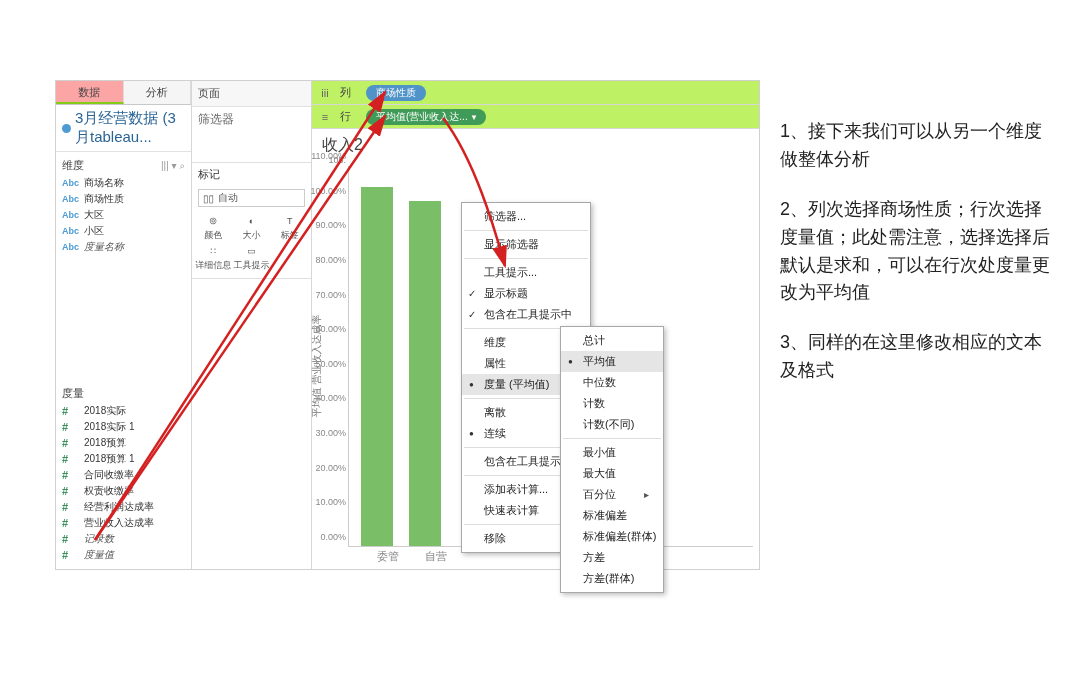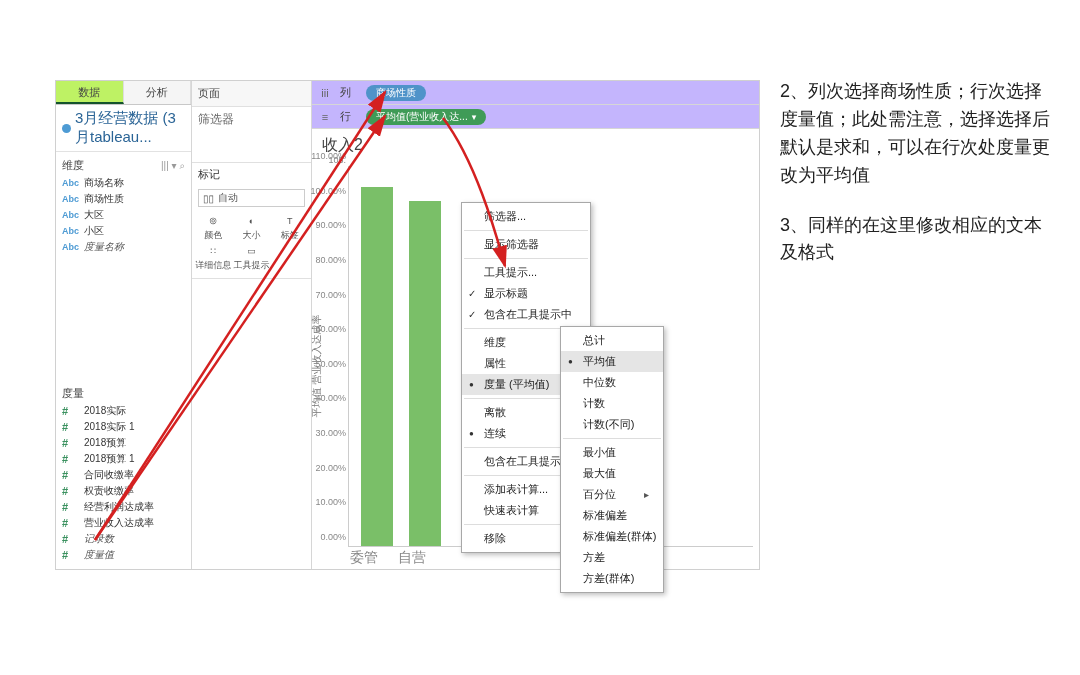--- a/index.html
+++ b/index.html
@@ -4,21 +4,21 @@
 <style>
   * { box-sizing: border-box; margin: 0; padding: 0; font-family: "Microsoft YaHei", Arial, sans-serif; }
   body { background: #fff; width: 1080px; height: 675px; position: relative; overflow: hidden; }
 
   .app { position: absolute; left: 55px; top: 80px; width: 705px; height: 490px; border: 1px solid #d0d0d0; background: #fff; display: flex; font-size: 11px; color: #333; }
 
   
   .sidebar { width: 136px; border-right: 1px solid #d6d6d6; display: flex; flex-direction: column; }
   .side-tabs { display: flex; border-bottom: 1px solid #c8c8c8; height: 24px; }
   .side-tab { flex: 1; text-align: center; line-height: 22px; font-size: 11px; color: #444; border-right: 1px solid #ddd; background: #f5f5f5; }
-  .side-tab.active { background: #bef264; border-bottom: 2px solid #14532d; }
+  .side-tab.active { background: #fca5a5; border-bottom: 2px solid #84cc16; }
   .datasource { padding: 4px 6px; border-bottom: 1px solid #e2e2e2; display: flex; align-items: center; gap: 4px; color: #2a6496; font-size: 15px; }
   .ds-dot { width: 9px; height: 9px; border-radius: 50%; background: #4e9bd4; flex: none; }
   .sec-head { padding: 6px 6px 2px; font-size: 11px; color: #444; display:flex; justify-content:space-between; align-items:center; }
   .sec-icons { color:#999; font-size:10px; }
   .dim-list, .meas-list { padding: 0 4px 6px; }
   .dim-item { display: flex; align-items: center; gap: 4px; padding: 1px 2px; font-size: 10px; color: #333; }
   .abc { color: #4e9bd4; font-size: 9px; font-weight: bold; width: 18px; }
   .hashmark { color: #3a915f; font-weight: bold; width: 18px; font-size: 11px; }
   .italic { font-style: italic; color: #555; }
 
@@ -28,36 +28,36 @@
   .filter-area { height: 56px; border-bottom: 1px solid #e0e0e0; padding:4px 6px; font-size:12px; color:#666;}
   .marks { border-bottom:1px solid #e0e0e0; }
   .marks-head { padding:4px 6px; font-size:11px; }
   .marks-dd { margin:3px 6px; height:18px; border:1px solid #ccc; background:#fff; font-size:10px; display:flex; align-items:center; padding:0 4px; gap:4px; color:#555;}
   .marks-grid { display:grid; grid-template-columns:1fr 1fr 1fr; gap:0; padding:4px 2px; font-size:9px; color:#555; text-align:center;}
   .mk-cell { padding:2px 0; }
   .mk-ico { display:block; margin:0 auto 1px; width:14px; height:12px; }
 
   
   .viz { flex:1; display:flex; flex-direction:column; position:relative; }
-  .shelf-row { display:flex; align-items:center; height:24px; border-bottom:1px solid #d6d6d6; padding:0 4px; gap:6px; background:#c4b5fd; }
+  .shelf-row { display:flex; align-items:center; height:24px; border-bottom:1px solid #d6d6d6; padding:0 4px; gap:6px; background:#bef264; }
   .shelf-icn { color:#666; font-size:11px; width:18px; text-align:center; }
   .shelf-name { font-size:11px; color:#444; width:20px; }
   .pill { border-radius:9px; padding:1px 10px; font-size:10px; color:#fff; display:inline-flex; align-items:center; gap:4px; }
   .pill.blue { background:#4f93c9; }
   .pill.green { background:#3f9b57; }
   .pill .caret { font-size:9px; }
 
   .titlebar { padding:6px 10px; font-size:16px; color:#444; }
   .chart { flex:1; position:relative; padding:6px 8px 2px 36px; }
   .yaxis { position:absolute; left:0; top:4px; bottom:22px; width:36px; }
   .ytick { position:absolute; right:2px; font-size:9px; color:#888; transform:translateY(-50%); }
   .ylbl { position:absolute; left:-2px; top:50%; transform:rotate(-90deg) translate(-50%,0); transform-origin:left top; font-size:10px; color:#777; white-space:nowrap; }
   .plot { position:absolute; left:36px; right:6px; top:4px; bottom:22px; border-left:1px solid #ccc; border-bottom:1px solid #ccc; }
   .bar { position:absolute; bottom:0; width:32px; background:#7abf68; }
-  .xaxis { position:absolute; left:24px; right:6px; bottom:4px; height:16px; display:flex; font-size:14px; color:#888;margin-top:27px;}
+  .xaxis { position:absolute; left:48px; right:6px; bottom:4px; height:16px; display:flex; font-size:11px; color:#888;margin-top:27px;}
   .xcat { text-align:center; }
 
   
   .menu { position:absolute; background:#fff; border:1px solid #a8a8a8; box-shadow:2px 2px 5px rgba(0,0,0,.25); font-size:11px; color:#222; padding:3px 0; z-index:10;}
   .menu-item { padding:3px 14px 3px 22px; white-space:nowrap; position:relative; display:flex; justify-content:space-between; align-items:center; gap:18px;}
   .menu-item.hover { background:#e5e5e5; }
   .menu-sep { height:1px; background:#ddd; margin:3px 2px; }
   .chk::before { content:"✓"; position:absolute; left:6px; font-size:10px; color:#333; }
   .rad::before { content:"●"; position:absolute; left:7px; font-size:8px; color:#333; }
   .sub::after { content:"▸"; font-size:10px; color:#555; }
@@ -321,15 +321,16 @@
     <marker id="ah" markerWidth="10" markerHeight="10" refX="8" refY="3" orient="auto">
       <path d="M0,0 L9,3 L0,6 Z" fill="#d42020"></path>
     </marker>
   </defs>
   <line x1="40" y1="460" x2="330" y2="12" stroke="#d42020" stroke-width="2.5" marker-end="url(#ah)"></line>
   <line x1="40" y1="460" x2="330" y2="36" stroke="#d42020" stroke-width="2.5" marker-end="url(#ah)"></line>
   <path d="M 388 38 C 420 80, 440 150, 450 186" fill="none" stroke="#d42020" stroke-width="2.5" marker-end="url(#ah)"></path>
 </svg>
 
 <div class="notes">
+  <p style="margin-top:40px">1、接下来我们可以从另一个维度做整体分析</p>
   <p>2、列次选择商场性质；行次选择度量值；此处需注意，选择选择后默认是求和，可以在行次处度量更改为平均值</p>
   <p>3、同样的在这里修改相应的文本及格式</p>
 </div>
 
 </body></html>

